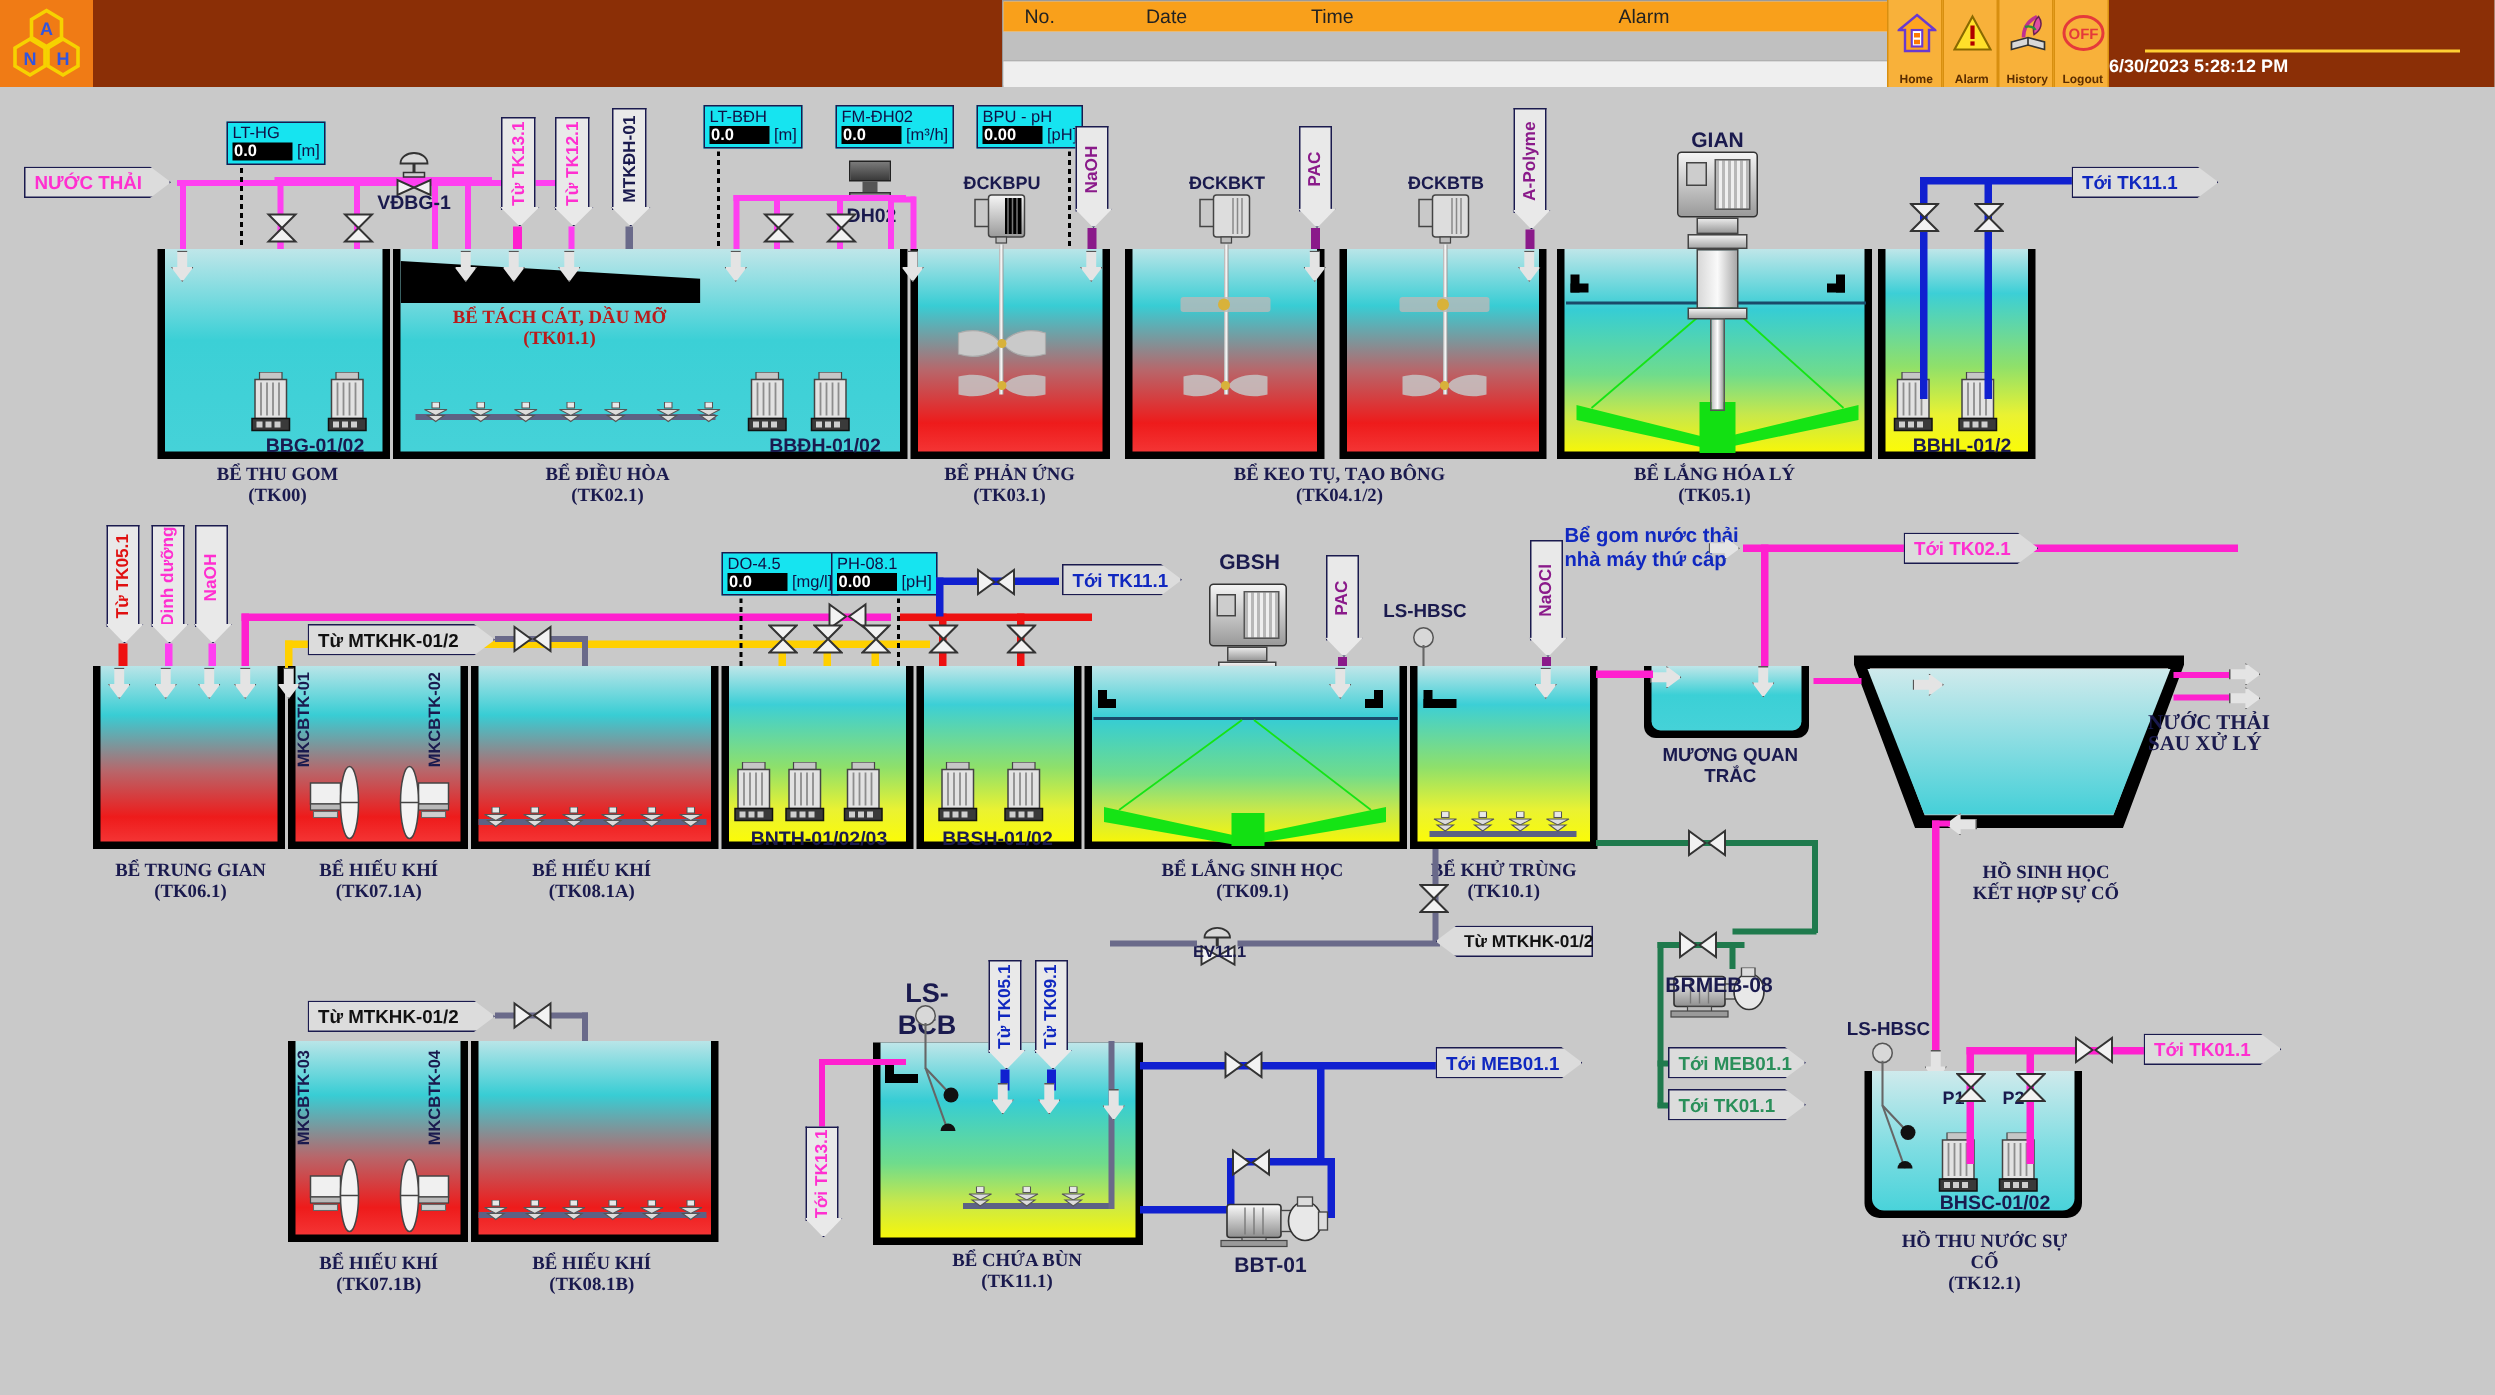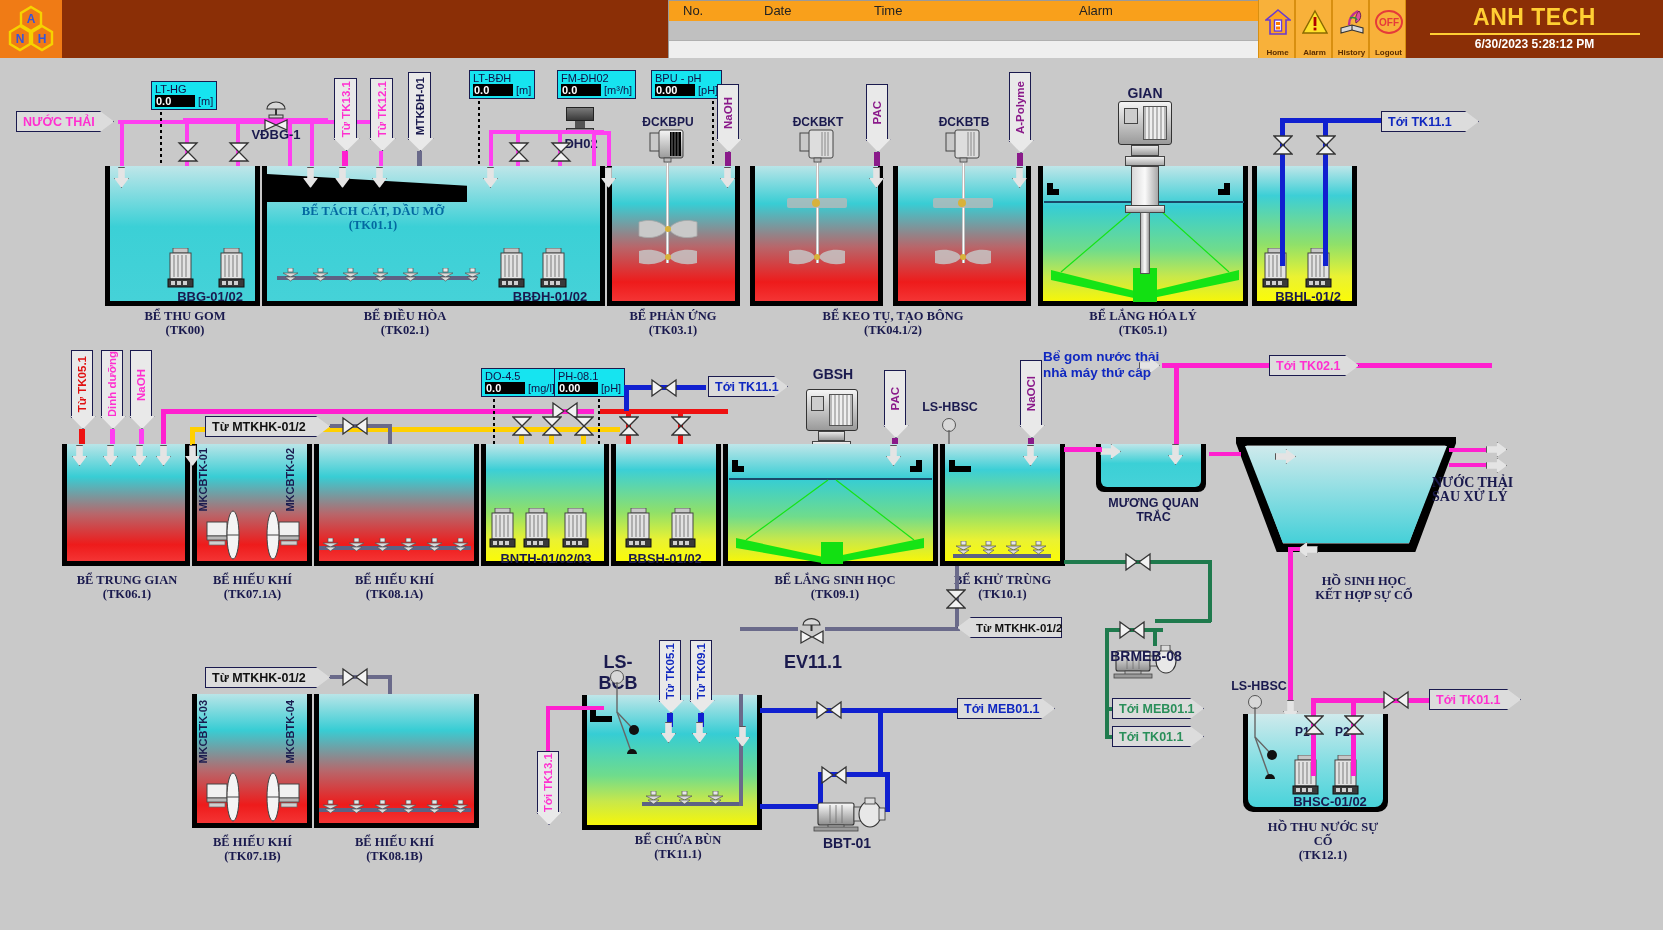--- a/index.html
+++ b/index.html
@@ -32,21 +32,21 @@
   .alarm-row1 { height: 20px; background: #c0c0c0; border-bottom: 1px solid #b0b0b0; }
   .alarm-row2 { height: 17px; background: #efefef; }
 
   .navbar { position: absolute; left: 1258px; top: 0; width: 148px; height: 58px; background: #f5a623; display: flex; }
   .nav-btn { width: 37px; height: 58px; background: #f8b13a; border-left: 1px solid #d88f10; border-right:1px solid #d88f10; position: relative; cursor: pointer; }
   .nav-ico { position: absolute; left: 0; top: 2px; width: 37px; height: 40px; display:flex; align-items:center; justify-content:center; }
   .nav-lbl { position: absolute; left: 0; bottom: 1px; width: 37px; text-align: center; font-size: 8px; font-weight: bold; color: #5a2d00; }
   .brand { position: absolute; left: 1406px; top: 0; width: 257px; height: 58px; background: #8b2f06; }
   .brand-name { position: absolute; left: 0; top: 4px; width: 257px; text-align: center; font-size: 23px; font-weight: bold; color: #ffcf33; letter-spacing: .5px; }
   .brand-rule { position: absolute; left: 24px; top: 33px; width: 210px; height: 2px; background: #ffcf33; }
-  .brand-dt { position: absolute; left: 0; top: 37px; width: 257px; text-align: center; font-size: 12px; font-weight: bold; color: #ffffff; }
+  .brand-dt { position: absolute; left: 0; top: 37px; width: 257px; text-align: left; font-size: 12px; font-weight: bold; color: #ffffff; }
 
   
   .abs { position: absolute; }
 
   
   .tank { position: absolute; background: #000; }
   .tank-in { position: absolute; left: 5px; top: 0px; right: 5px; bottom: 5px; }
   .fill-cyan { background: linear-gradient(180deg,#bfe6e9 0%,#3bd0d6 45%,#45d2d8 100%); }
   .fill-red { background: linear-gradient(180deg,#b9e5e8 0%,#38cdd4 28%,#b8666a 60%,#ee1b1b 86%,#f43434 100%); }
   .fill-green-yellow { background: linear-gradient(180deg,#bfe6e9 0%,#36cdd4 30%,#6fdc8c 62%,#c8e84a 82%,#f6f60a 100%); }
@@ -168,21 +168,20 @@
           <svg width="30" height="26" viewBox="0 0 30 26">
             <ellipse cx="15" cy="13" rx="13" ry="11" fill="none" stroke="#e53a3a" stroke-width="2"></ellipse>
             <text x="15" y="17" font-size="10" font-weight="bold" fill="#e53a3a" text-anchor="middle" font-family="'Liberation Sans',sans-serif">OFF</text>
           </svg>
         </div>
         <div class="nav-lbl">Logout</div>
       </div>
     </div>
 
     <div class="brand">
-      <div class="brand-name">ANH TECH</div>
       <div class="brand-rule"></div>
       <div class="brand-dt">6/30/2023 5:28:12 PM</div>
     </div>
   </div>
 
   <div class="pipe p-pink abs" style="left:118px; top:120px; width:262px; height:4px;"></div>
   <div class="pipe p-pink abs" style="left:120px; top:120px; width:4px; height:50px;"></div>
   <div class="pipe p-pink abs" style="left:185px; top:118px; width:4px; height:52px;"></div>
   <div class="pipe p-pink abs" style="left:236px; top:118px; width:4px; height:52px;"></div>
   <div class="pipe p-pink abs" style="left:183px; top:118px; width:115px; height:4px;"></div>
@@ -612,21 +611,21 @@
   <div class="arrdn" style="left:483px; top:167px;"></div>
   <div class="arrdn" style="left:601px; top:167px;"></div>
   <div class="arrdn" style="left:720px; top:167px;"></div>
   <div class="arrdn" style="left:869px; top:167px;"></div>
   <div class="arrdn" style="left:1012px; top:167px;"></div>
 
   <div class="label" style="left:120px; top:309px; width:130px;">
     <div>BỂ THU GOM</div>
       <div>(TK00)</div>
   </div>
-  <div class="label" style="left:278px; top:204px; width:190px; color:#0369a1;">
+  <div class="label" style="left:278px; top:204px; width:190px; color:#b91c1c;">
     <div>BỂ TÁCH CÁT, DẦU MỠ</div>
       <div>(TK01.1)</div>
   </div>
   <div class="label" style="left:340px; top:309px; width:130px;">
     <div>BỂ ĐIỀU HÒA</div>
       <div>(TK02.1)</div>
   </div>
   <div class="label" style="left:608px; top:309px; width:130px;">
     <div>BỂ PHẢN ỨNG</div>
       <div>(TK03.1)</div>
@@ -1183,21 +1182,21 @@
     </div>
 
   <div class="valve" style="left:796px; top:616px;">
     <svg width="32" height="30" viewBox="0 0 32 30">
       <path d="M7,9 a8,6 0 0 1 17,0 z" fill="#d8d8d8" stroke="#333" stroke-width="1.2"></path>
       <rect x="14.5" y="9" width="2" height="6" fill="#333"></rect>
       <polygon points="5,15 5,27 15.5,21" fill="#f2f2f2" stroke="#333" stroke-width="1.3"></polygon>
       <polygon points="27,15 27,27 16.5,21" fill="#f2f2f2" stroke="#333" stroke-width="1.3"></polygon>
     </svg>
   </div>
-  <div class="eqlabel" style="left:782px; top:652px; width:62px; font-size:18px;">EV11.1</div>
+  <div class="eqlabel" style="left:782px; top:629px; width:62px; font-size:11px;">EV11.1</div>
   <div class="pipe p-grey abs" style="left:740px; top:627px; width:58px; height:4px;"></div>
   <div class="pipe p-grey abs" style="left:825px; top:627px; width:135px; height:4px;"></div>
   <div class="pipe p-grey abs" style="left:955px; top:566px; width:4px; height:63px;"></div>
   <div class="valve" style="left:946px; top:588px;">
     <svg width="20" height="22" viewBox="0 0 20 22">
         <polygon points="1,2 19,2 10,11" fill="#f2f2f2" stroke="#333" stroke-width="1.3"></polygon>
         <polygon points="1,20 19,20 10,11" fill="#f2f2f2" stroke="#333" stroke-width="1.3"></polygon>
       </svg>
   </div>
   <div class="htag htag-l" style="left:957px; top:617px; width:105px; height:21px;">

